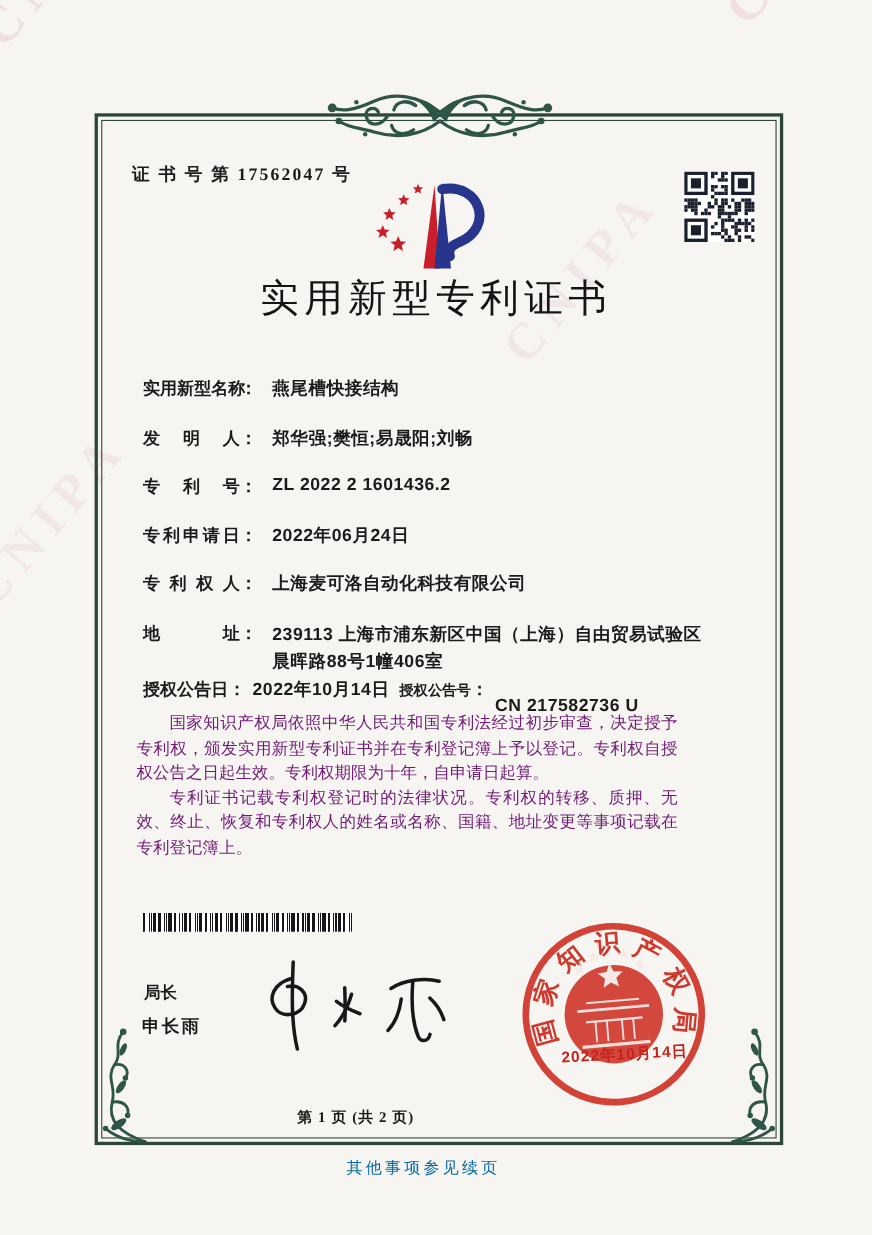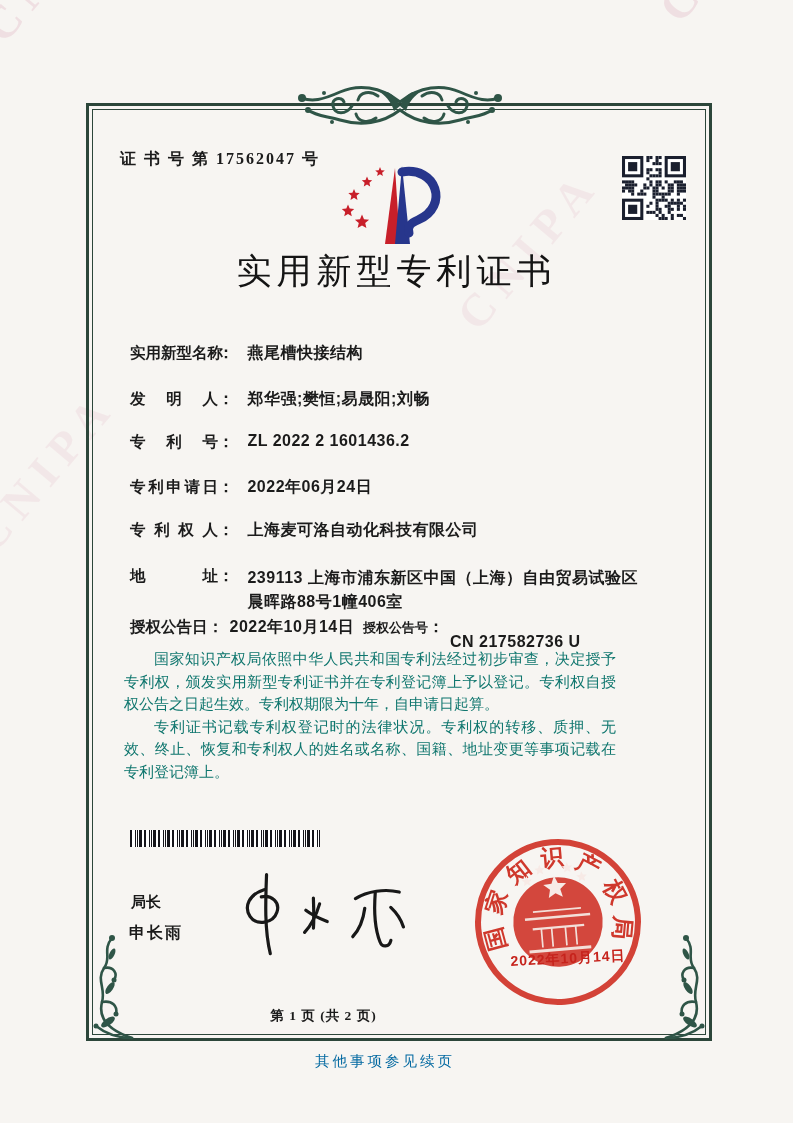--- a/index.html
+++ b/index.html
@@ -44,22 +44,22 @@
   .field .lbl{display:inline-block;width:88px;text-align:justify;text-align-last:justify;font-size:15.5px;vertical-align:top;}
   .field .colon{display:inline-block;vertical-align:top;}
   .field .val{display:inline-block;margin-left:9px;vertical-align:top;letter-spacing:.5px;}
   .field.wrap{white-space:normal;}
   .field.wrap .val{max-width:400px;line-height:24px;}
   .grant-right{position:absolute;left:233px;top:0;white-space:nowrap;}
   .grant-right .lbl2{font-size:13px;font-weight:bold;}
   
   .paras{
     position:absolute;left:124px;top:648px;width:492px;
-    font-family:Liberation Sans, sans-serif;
-    font-size:15px;line-height:22.5px;text-align:justify;color:#0f766e;
+    font-family:Liberation Mono, monospace;
+    font-size:15px;line-height:22.5px;text-align:justify;color:#701a75;
   }
   .paras p{margin:0;text-indent:2em;}
   
   .barcode{
     position:absolute;left:130px;top:830px;width:190px;height:17px;background-color:#fff;
     background-image:
       repeating-linear-gradient(90deg,#15151a 0 2px,transparent 2px 5px,#15151a 5px 6px,transparent 6px 9px,#15151a 9px 12px,transparent 12px 14px),
       repeating-linear-gradient(90deg,#15151a 0 1px,transparent 1px 7px);
   }
   

